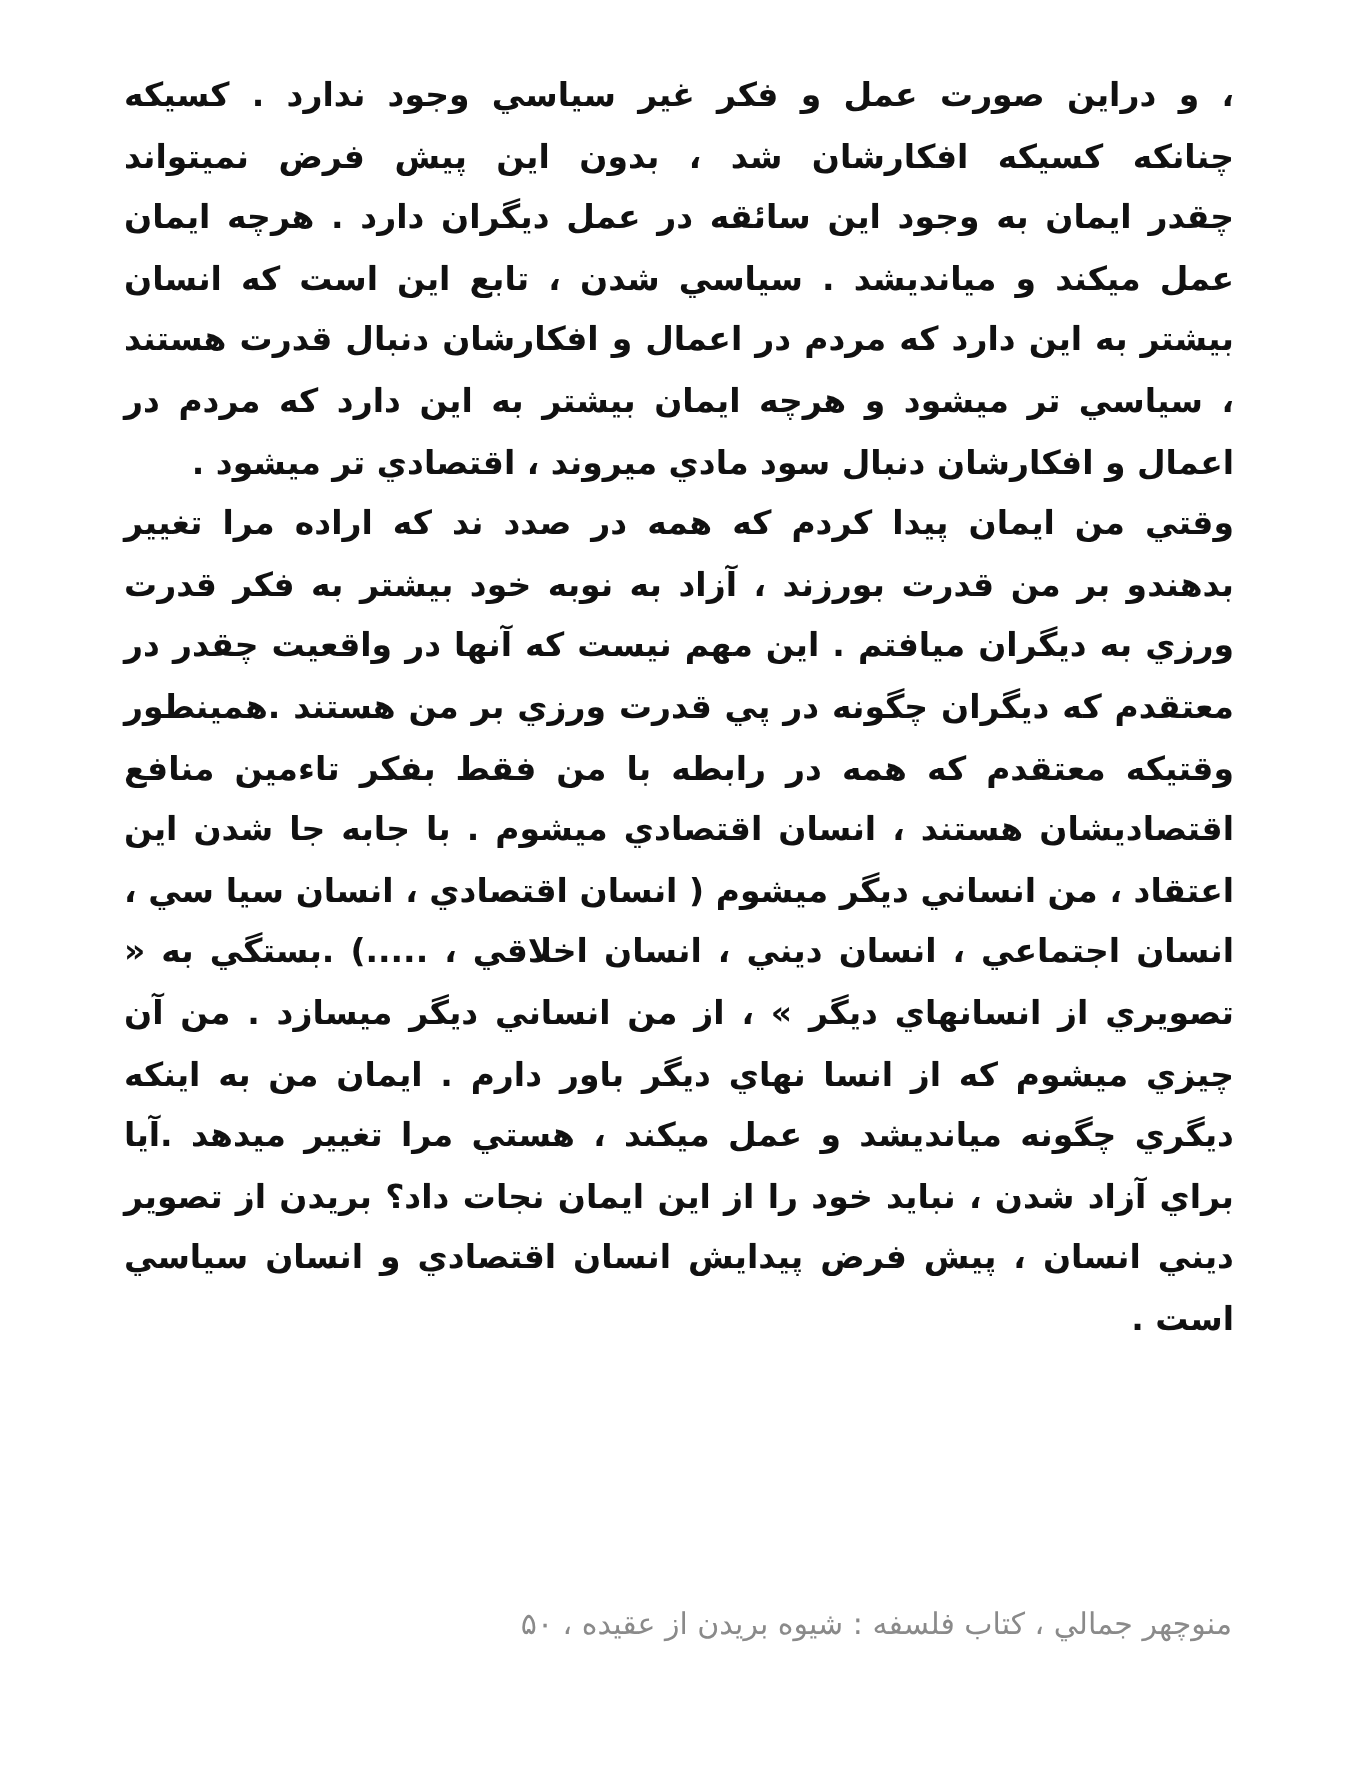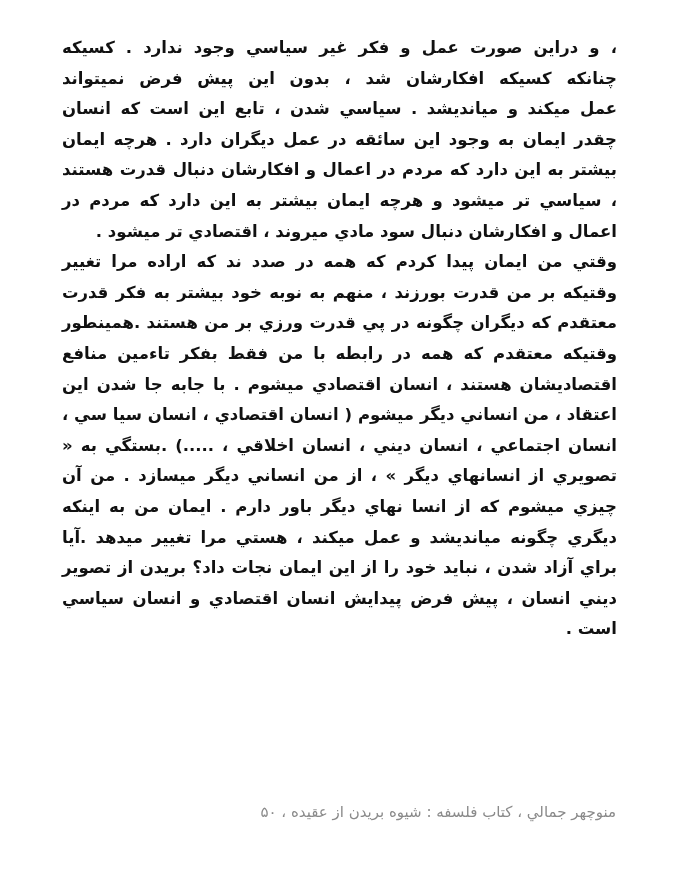--- a/index.html
+++ b/index.html
@@ -55,27 +55,28 @@
       white-space: nowrap;
     }
   </style>
 </head>
 <body>
 
 <div class="page">
   <div class="text-block">
     <div class="line">، و دراين صورت عمل و فکر غير سياسي وجود ندارد  . کسيکه</div>
     <div class="line">چنانکه کسيکه افکارشان شد  ، بدون اين پيش فرض نميتواند</div>
+    <div class="line">چقدر ايمان به وجود اين سائقه  در عمل ديگران دارد . هرچه ايمان</div>
     <div class="line">عمل ميکند و ميانديشد .  سياسي شدن ، تابع اين است که انسان</div>
-    <div class="line">چقدر ايمان به وجود اين سائقه  در عمل ديگران دارد . هرچه ايمان</div>
     <div class="line">بيشتر به اين دارد که مردم در اعمال و افکارشان دنبال قدرت هستند</div>
     <div class="line">، سياسي تر ميشود و هرچه ايمان بيشتر به اين دارد که مردم در</div>
     <div class="line last">اعمال و افکارشان دنبال سود مادي ميروند ، اقتصادي تر ميشود .</div>
     <div class="line">وقتي من ايمان پيدا کردم که همه در صدد ند که اراده مرا تغيير</div>
-    <div class="line">وقتيکه بر من قدرت بورزند ، منهم به نوبه خود بيشتر به فکر قدرت</div>
+    <div class="line">بدهندو بر من قدرت بورزند ، آزاد به نوبه خود بيشتر به فکر قدرت</div>
+    <div class="line">ورزي به ديگران ميافتم  . اين مهم نيست که آنها در واقعيت چقدر در</div>
     <div class="line">معتقدم که ديگران چگونه در پي قدرت ورزي بر من هستند .همينطور</div>
     <div class="line">وقتيکه معتقدم که همه در رابطه با من فقط بفکر تاءمين منافع</div>
     <div class="line">اقتصاديشان هستند ، انسان اقتصادي ميشوم . با جابه جا شدن  اين</div>
     <div class="line">اعتقاد ، من انساني ديگر ميشوم ( انسان اقتصادي ، انسان سيا سي ،</div>
     <div class="line">انسان اجتماعي ، انسان ديني ، انسان اخلاقي ، .....) .بستگي به «</div>
     <div class="line">تصويري از انسانهاي ديگر » ، از من انساني ديگر ميسازد . من آن</div>
     <div class="line">چيزي ميشوم  که از انسا نهاي ديگر باور دارم . ايمان من به اينکه</div>
     <div class="line">ديگري چگونه ميانديشد و عمل ميکند ، هستي مرا تغيير ميدهد .آيا</div>
     <div class="line">براي آزاد شدن ، نبايد خود را از اين ايمان نجات داد؟ بريدن از تصوير</div>
     <div class="line">ديني انسان ، پيش فرض پيدايش انسان اقتصادي و انسان سياسي</div>

